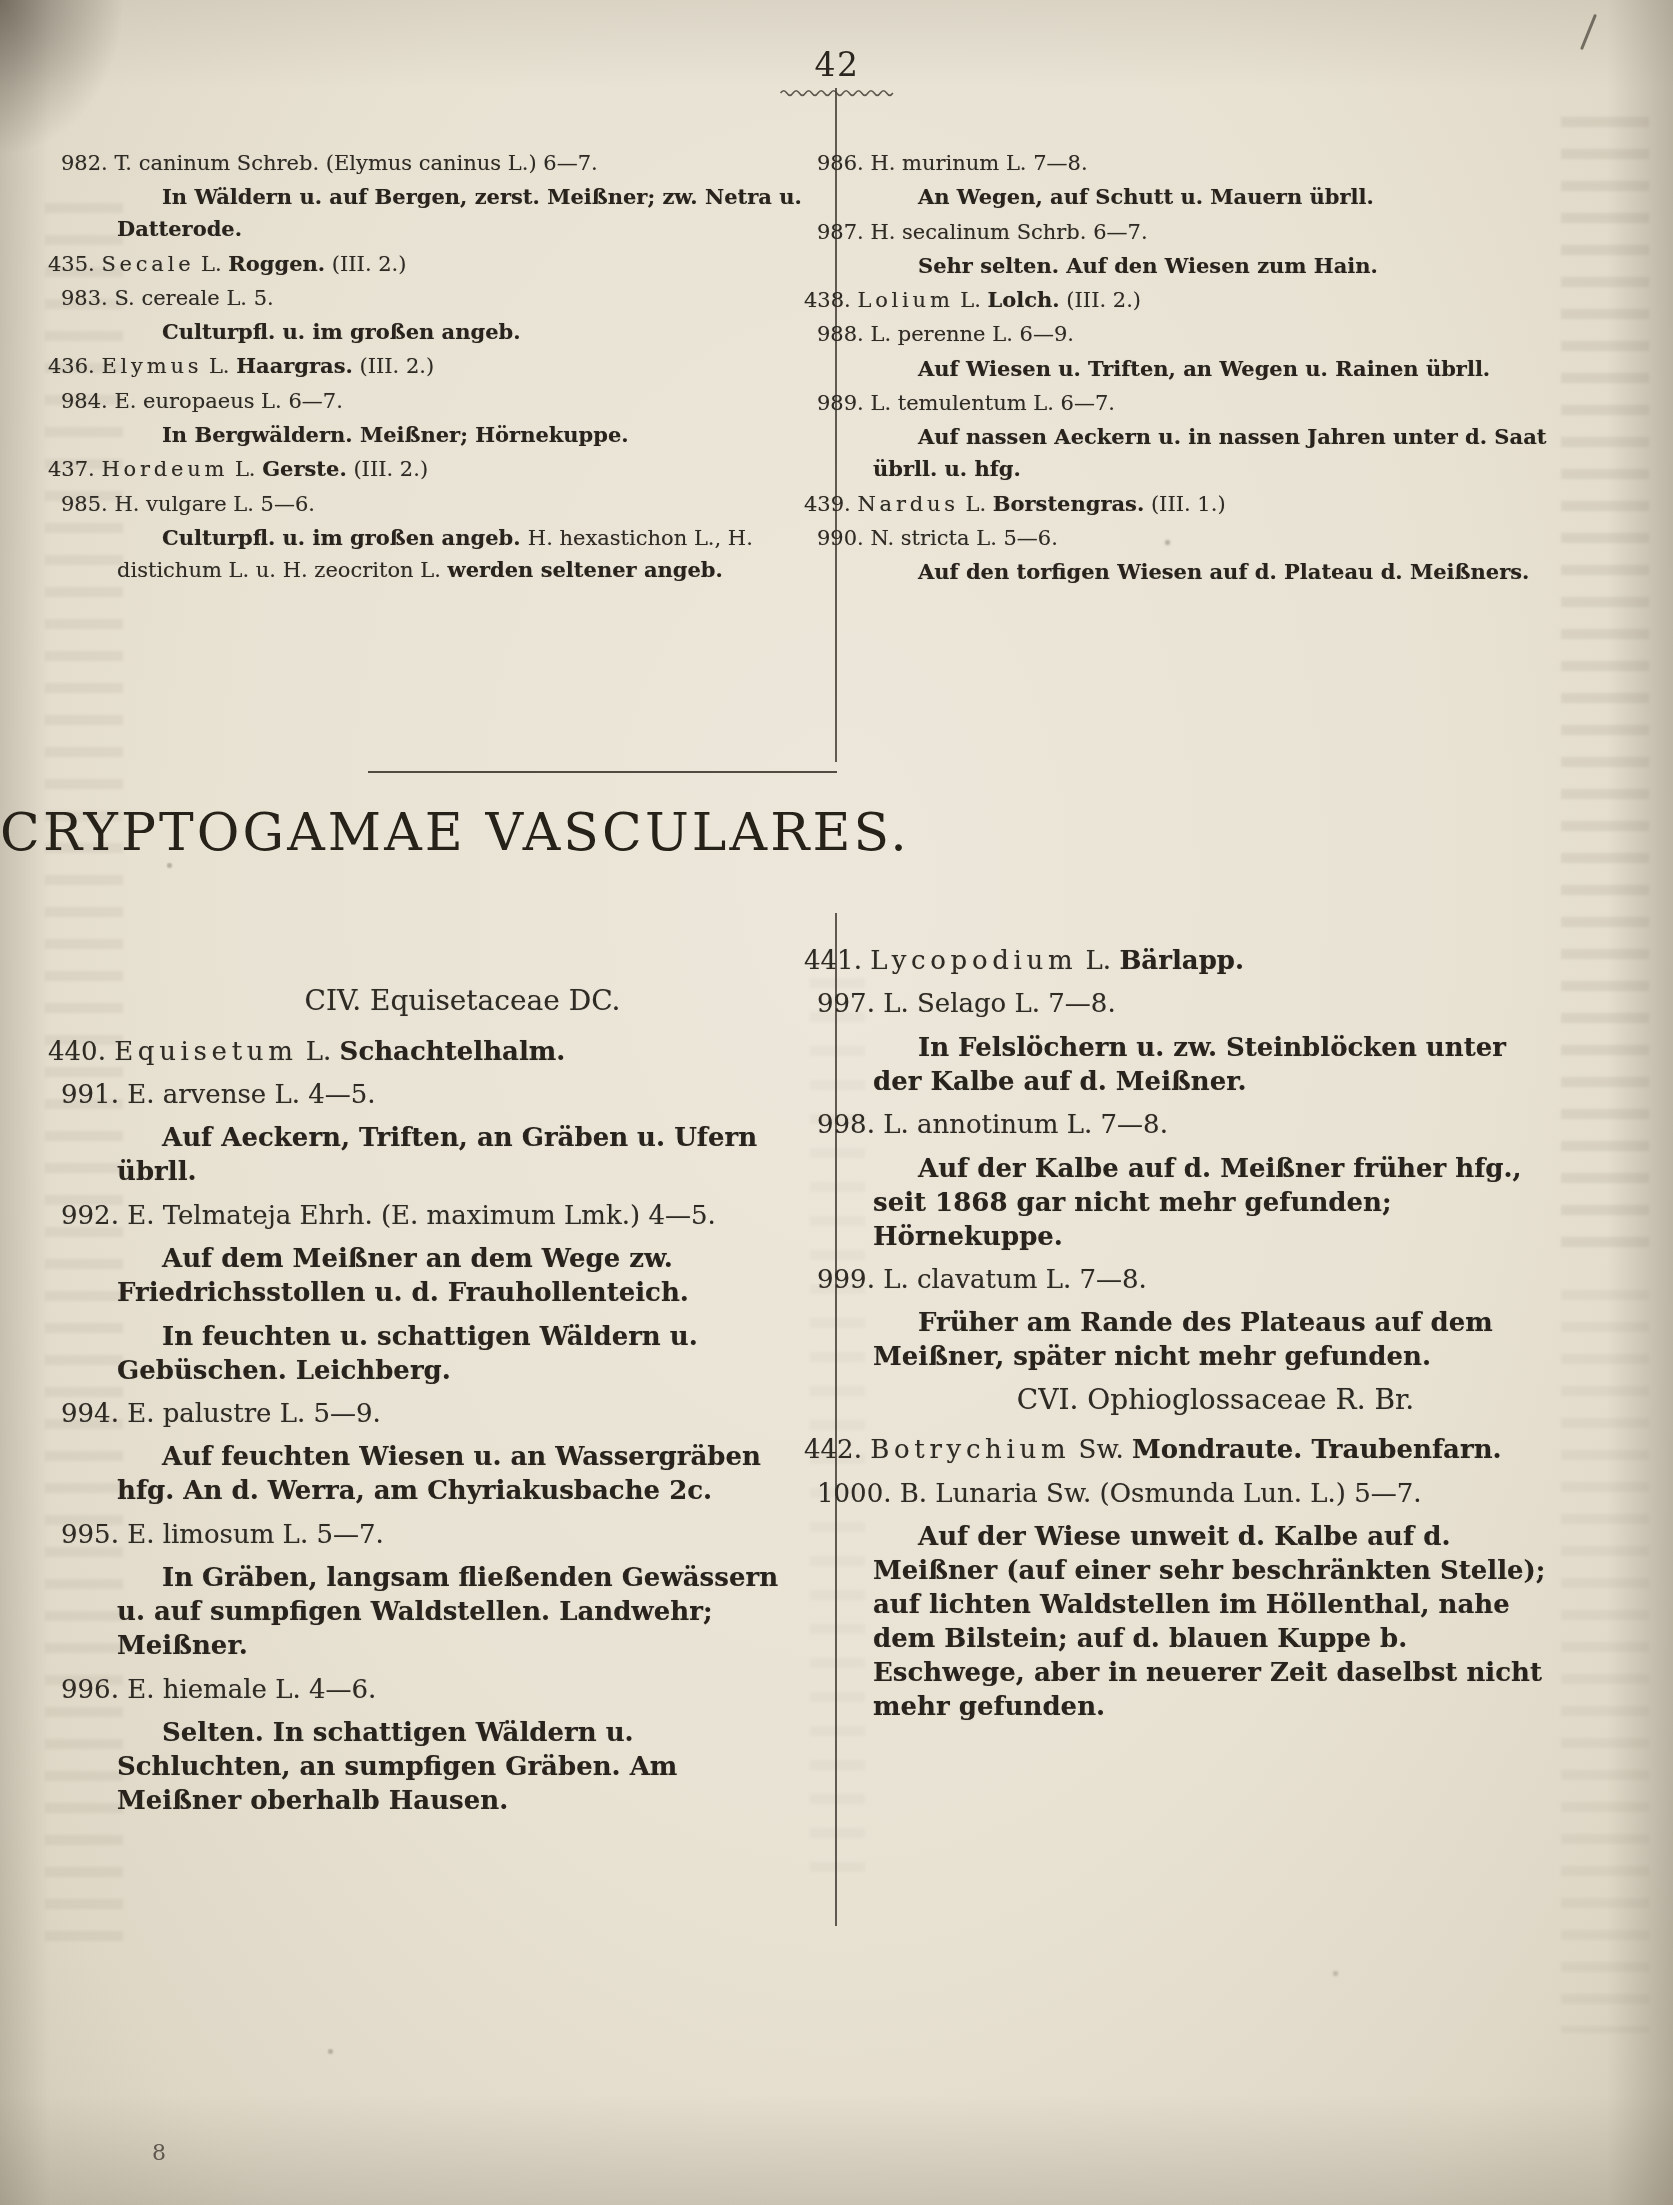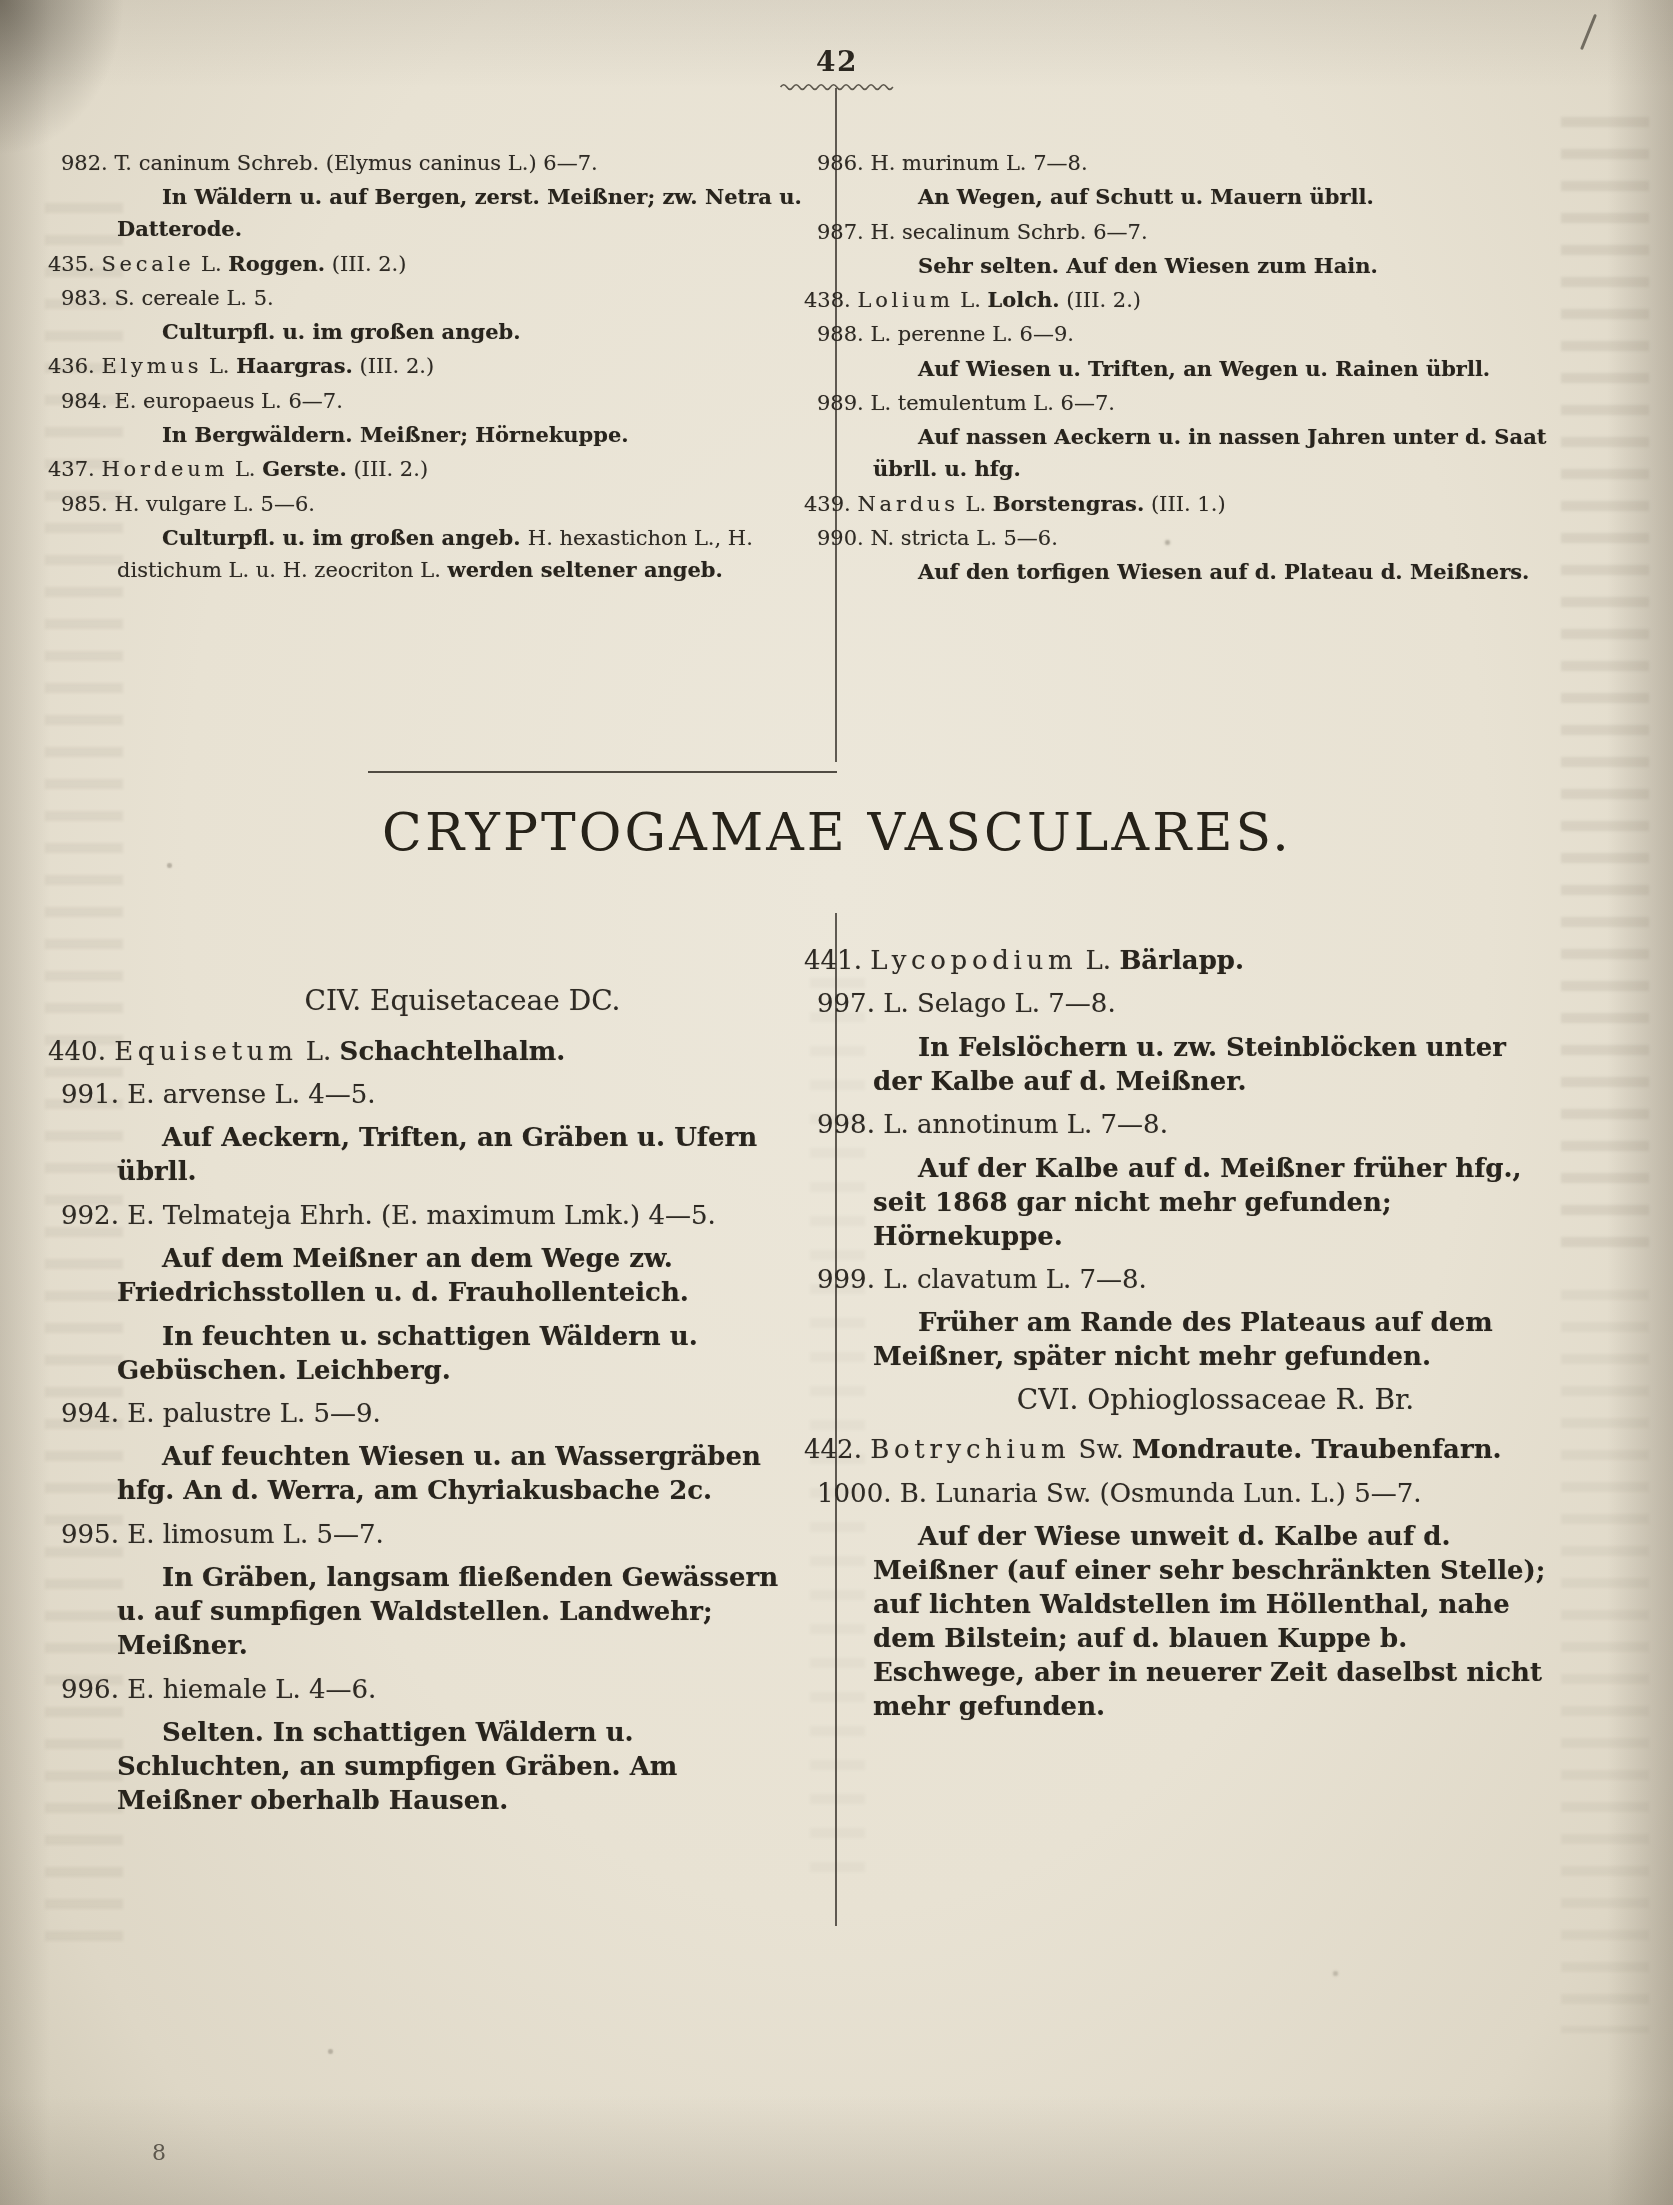--- a/index.html
+++ b/index.html
@@ -36,31 +36,31 @@
     position: absolute; left: 0; top: 0; width: 4.7px; height: 4.7px; border-radius: 50%;
     background: transparent;
     box-shadow: 1165px 540px 2.3px rgba(70,62,50,.35), 167px 863px 1.6px rgba(70,62,50,.3),
                 1333px 1971px 2.3px rgba(70,62,50,.25), 328px 2049px 1.6px rgba(70,62,50,.28);
   }
   .stray {
     position: absolute; left: 1587px; top: 12.5px; width: 3.1px; height: 38px;
     background: #3a352c; transform: rotate(22deg); border-radius: 2.3px; opacity: .65;
   }
   .page-number-wrap { position: absolute; top: 45px; left: 0; width: 1674px; text-align: center; }
-  .page-number { font-size: 28px; font-weight: 700; letter-spacing: 1.6px; color: #2b2720; }
+  .page-number { font-size: 33px; font-weight: 400; letter-spacing: 1.6px; color: #2b2720; }
   .squiggle { display: block; margin: 1.6px auto 0; }
 
   .vrule { position: absolute; width: 2.3px; background: #46413a; opacity: .85; }
   .vrule-top    { left: 835px; top: 88px;  height: 674px; }
   .vrule-bottom { left: 835px; top: 913px; height: 1013px; }
   .hrule { position: absolute; left: 368px; top: 771px; width: 469px; height: 2.3px; background: #3f3a32; opacity: .9; }
 
   .main-heading {
     position: absolute; top: 802px; left: 0; width: 1674px; margin: 0;
-    text-align: center; font-size: 52px; font-weight: 400; letter-spacing: 3.1px; color: #262219;
+    font-size: 52px; font-weight: 400; letter-spacing: 3.1px; color: #262219;
   }
 
   .col { position: absolute; text-shadow: 0 0 0.8px rgba(46,42,36,.35); }
   .col-top-left  { top: 147px;  left: 117px;  width: 691px; }
   .col-top-right { top: 147px;  left: 873px; width: 685px; }
   .col-bot-left  { top: 984px; left: 117px;  width: 691px; }
   .col-bot-right { top: 943px; left: 873px; width: 685px; }
 
   .tight { font-size: 21px; line-height: 32px; }
   .loose { font-size: 26px; line-height: 34px; }

